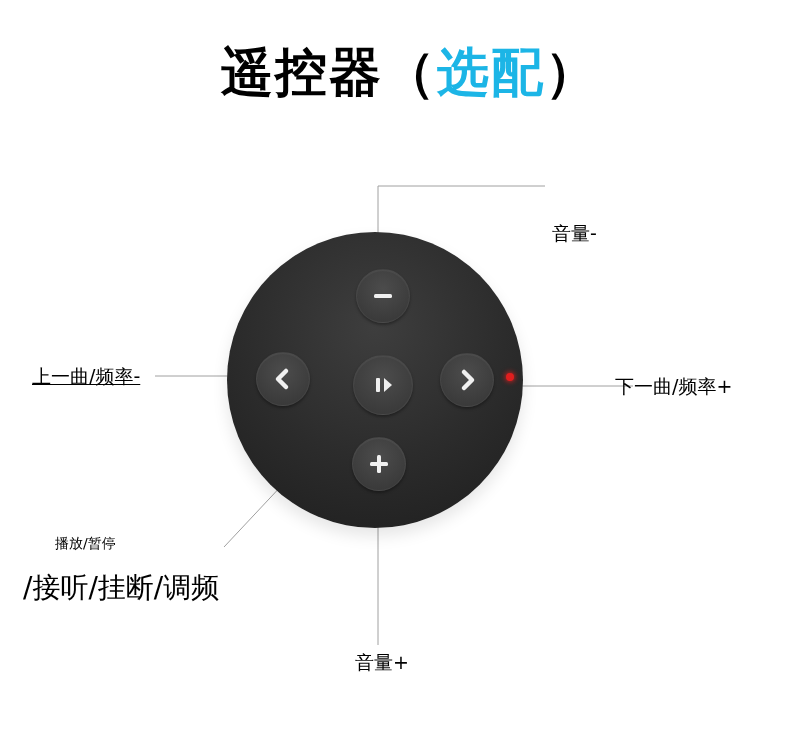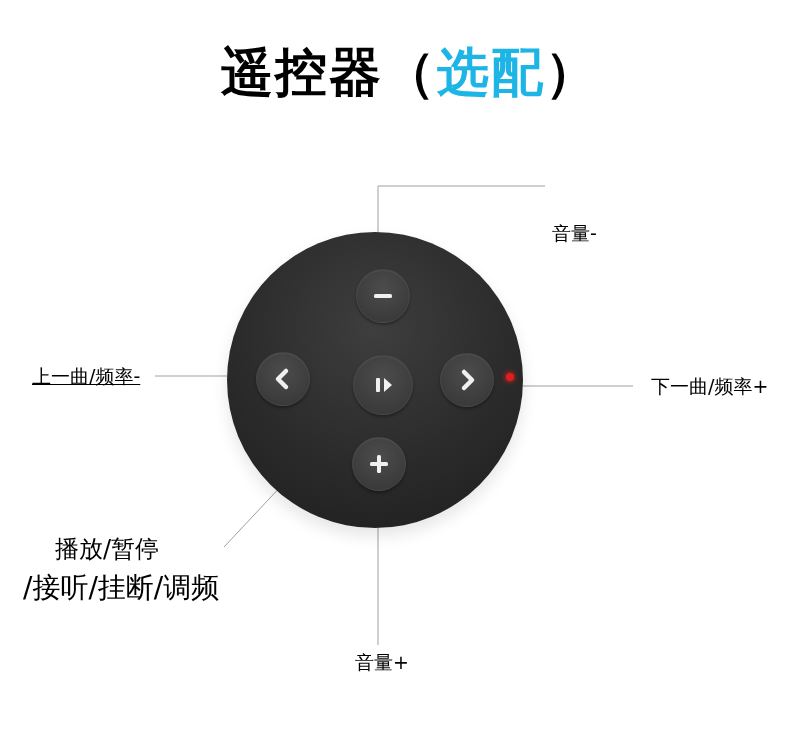--- a/index.html
+++ b/index.html
@@ -72,22 +72,22 @@
 
   .label {
     position: absolute;
     font-size: 19px;
     color: var(--text, #000000);
     white-space: nowrap;
     line-height: 1.2;
   }
   .lbl-voldown { left: 552px; top: 174px; margin-top: 48px; }
   .lbl-prev    { left: 32px;  top: 365px; text-decoration: underline; }
-  .lbl-next    { left: 651px; top: 375px; }
-  .lbl-play1   { left: 55px;  top: 535px; font-size: 24px; }
+  .lbl-next    { left: 615px; top: 375px; }
+  .lbl-play1   { left: 55px;  top: 535px; font-size: 14px; }
   .lbl-play2   { left: 23px;  top: 571px; font-size: 28px; }
   .lbl-volup   { left: 355px; top: 651px; }
 </style>
 </head>
 <body>
 
 <div class="stage">
 
   <h1 class="title"><span>遥控器</span><span>（</span><span class="hl">选配</span><span>）</span></h1>
 

